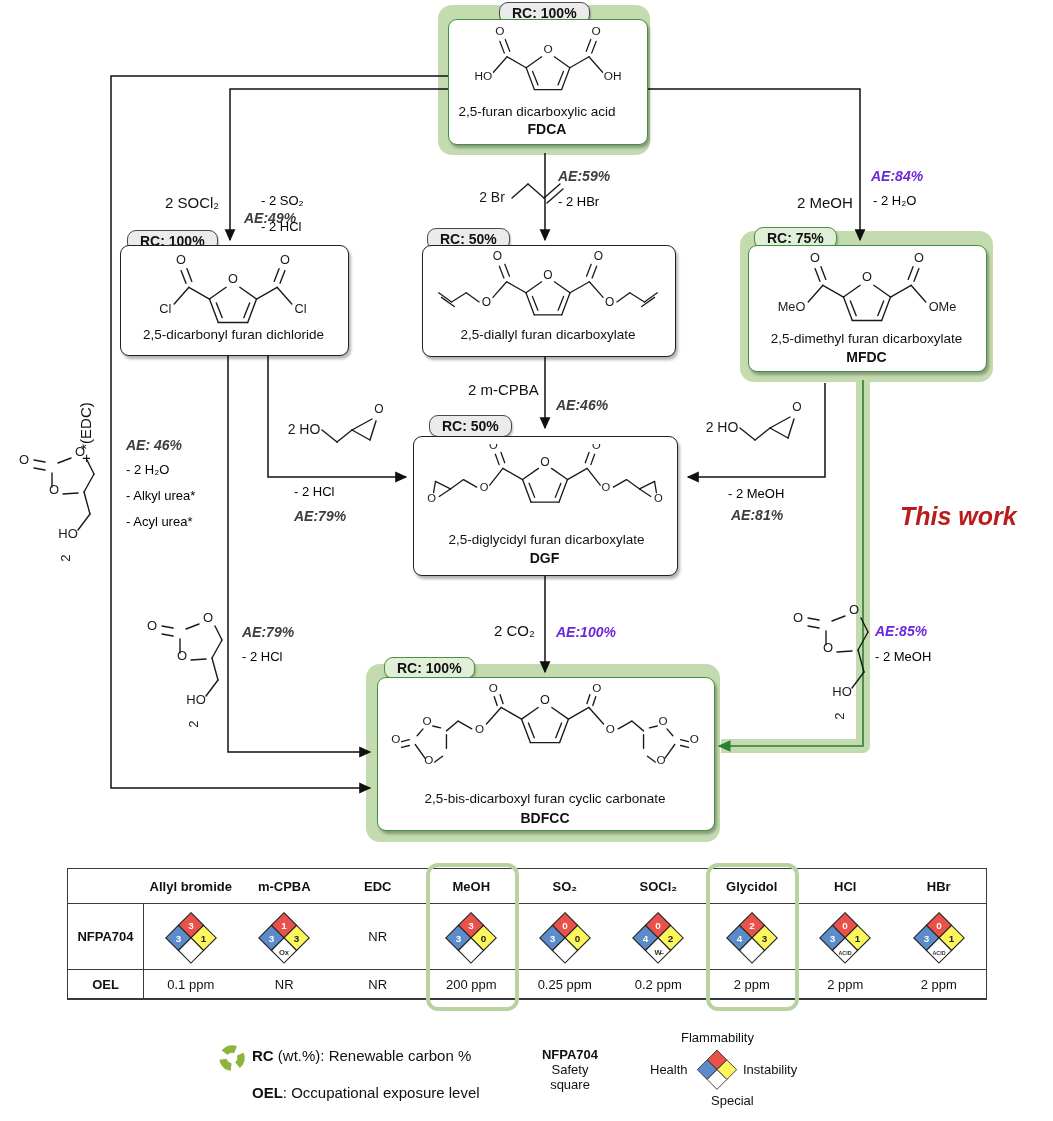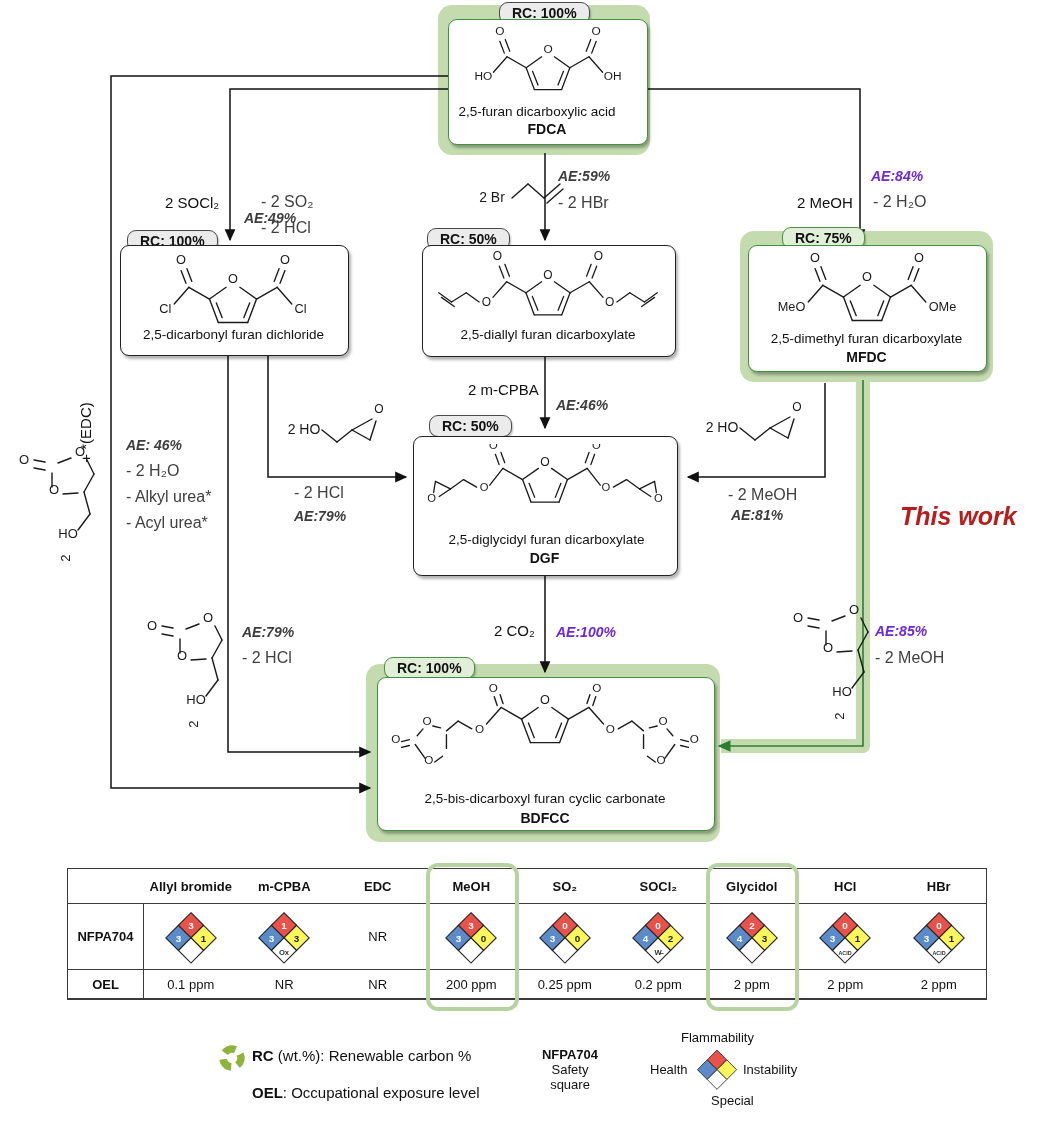--- a/index.html
+++ b/index.html
@@ -14,21 +14,21 @@
   .badge{position:absolute;padding:2px 12px;border-radius:9px;font-weight:bold;font-size:14px;
          background:#ebebeb;border:1.5px solid #4a4a4a;color:#111;z-index:2;white-space:nowrap;
          box-shadow:1px 2px 2px rgba(0,0,0,.25);}
   .badge.green{background:#e2efd8;border-color:#4c8f3e;}
   .cname{position:absolute;text-align:center;font-size:13.5px;z-index:4;}
   .cabbr{position:absolute;text-align:center;font-size:14px;font-weight:bold;z-index:4;}
   .lbl{position:absolute;white-space:nowrap;z-index:4;}
   .rg{font-size:15px;color:#111;}
   .ae{font-weight:bold;font-style:italic;color:#3d3d3d;font-size:14px;}
   .ae.grn{color:#6d28d9;}
-  .by{color:#404040;font-size:16px;}
+  .by{color:#000000;font-size:13px;}
   .rot{transform:rotate(-90deg);transform-origin:center center;text-align:center;}
   .thiswork{font-size:25px;font-weight:bold;font-style:italic;color:#b91c1c;z-index:4;}
   .mol{position:absolute;z-index:4;}
   .mol line{stroke:#1a1a1a;stroke-width:1.4;stroke-linecap:round;}
   .mol text{fill:#1a1a1a;text-anchor:middle;font-family:"Liberation Sans",sans-serif;}
   
   #nfpa-table{position:absolute;left:67px;top:868px;z-index:4;display:grid;
       grid-template-columns:76px repeat(9,93.5px);grid-template-rows:34px 66px 29px;
       border:1.5px solid #3a3a3a;border-bottom-width:2.5px;background:#fff;}
   .tc{display:flex;align-items:center;justify-content:center;font-size:13px;}
@@ -71,21 +71,21 @@
   </g>
 </svg>
 
 <div class="glow" style="left:438px;top:5px;width:212px;height:150px;"></div>
 <div class="glow" style="left:740px;top:231px;width:253px;height:151px;"></div>
 <div class="glow" style="left:366px;top:664px;width:354px;height:178px;"></div>
 
 <div class="badge" style="left:499px;top:2px;">RC: 100%</div>
 <div class="badge" style="left:127px;top:230px;">RC: 100%</div>
 <div class="badge" style="left:427px;top:228px;">RC: 50%</div>
-<div class="badge green" style="left:754px;top:227px;margin-left:28px;">RC: 75%</div>
+<div class="badge green" style="left:754px;top:227px;">RC: 75%</div>
 <div class="badge" style="left:429px;top:415px;">RC: 50%</div>
 <div class="badge green" style="left:384px;top:657px;">RC: 100%</div>
 
 <div class="node green" style="left:448px;top:19px;width:198px;height:124px;"></div>
 <div class="node" style="left:120px;top:245px;width:227px;height:109px;"></div>
 <div class="node" style="left:422px;top:245px;width:252px;height:110px;"></div>
 <div class="node green" style="left:748px;top:245px;width:237px;height:125px;"></div>
 <div class="node" style="left:413px;top:436px;width:263px;height:138px;"></div>
 <div class="node green" style="left:377px;top:677px;width:336px;height:152px;"></div>
 

